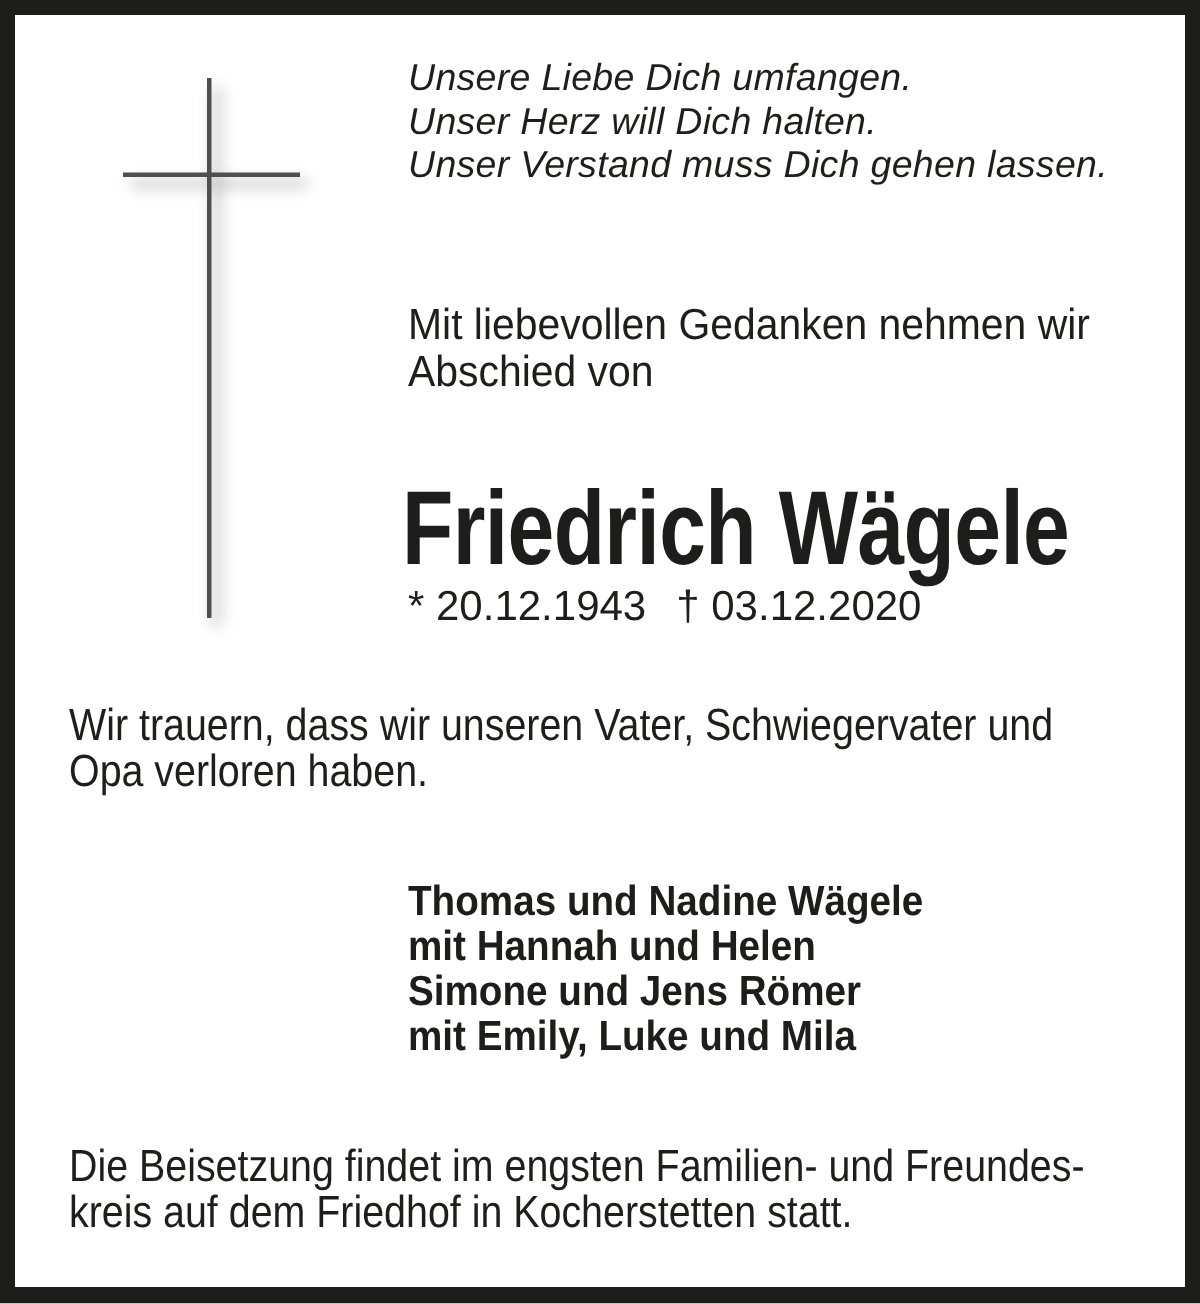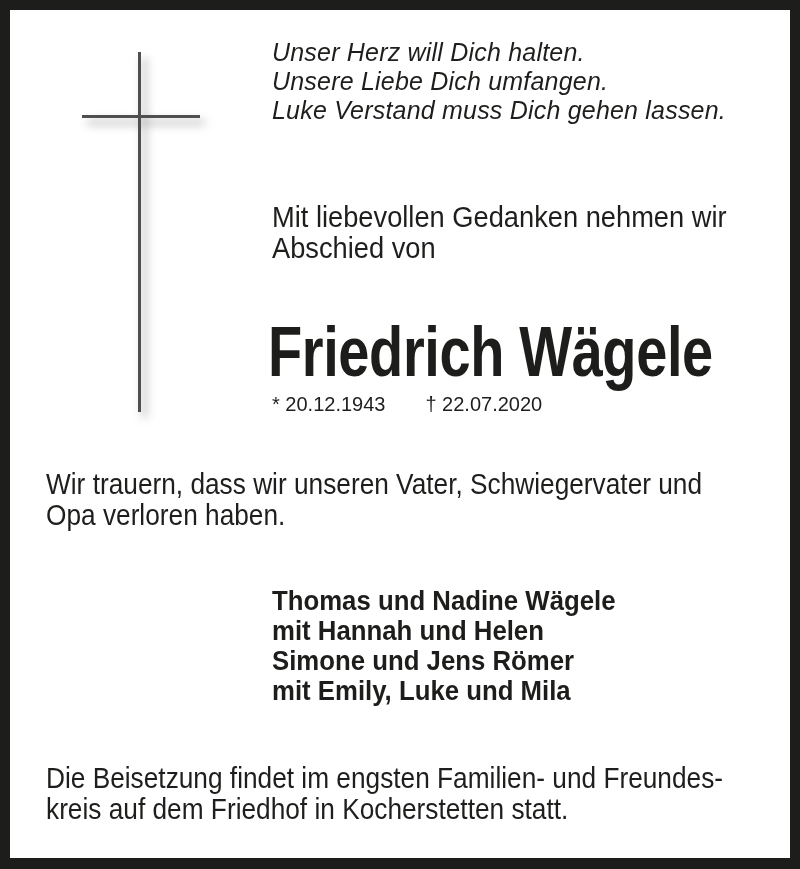--- a/index.html
+++ b/index.html
@@ -55,22 +55,22 @@
     left: 258px; top: 306px;
     margin: 0;
     font-size: 70px; line-height: 72px;
     font-weight: 700;
     letter-spacing: -0.5px;
     transform: scaleX(0.80); transform-origin: 0 0;
     color: #1d1d1b;
   }
   .dates {
     left: 262px; top: 378px;
-    font-size: 20px; line-height: 32px;
-    display: flex; gap: 40px;
+    font-size: 28px; line-height: 32px;
+    display: flex; gap: 20px;
   }
   .mourning {
     left: 36px; top: 458px;
     font-size: 30px; line-height: 31px;
     transform: scaleX(0.875); transform-origin: 0 0;
   }
   .family {
     left: 262px; top: 576px;
     font-size: 28px; line-height: 30px;
     font-weight: 700;
@@ -87,35 +87,35 @@
 <body>
 
 <div class="card">
 
   <div class="cross">
     <div class="cross-v"></div>
     <div class="cross-h"></div>
   </div>
 
   <div class="block poem">
+    <div>Unsere Liebe Dich umfangen.</div>
     <div>Unser Herz will Dich halten.</div>
-    <div>Unsere Liebe Dich umfangen.</div>
-    <div>Luke Verstand muss Dich gehen lassen.</div>
+    <div>Unser Verstand muss Dich gehen lassen.</div>
   </div>
 
   <div class="block farewell">
     <div>Mit liebevollen Gedanken nehmen wir</div>
     <div>Abschied von</div>
   </div>
 
   <h1 class="block name">Friedrich Wägele</h1>
 
   <div class="block dates">
     <span>* 20.12.1943</span>
-    <span>† 22.07.2020</span>
+    <span>† 03.12.2020</span>
   </div>
 
   <div class="block mourning">
     <div>Wir trauern, dass wir unseren Vater, Schwiegervater und</div>
     <div>Opa verloren haben.</div>
   </div>
 
   <div class="block family">
     <div>Thomas und Nadine Wägele</div>
     <div>mit Hannah und Helen</div>

